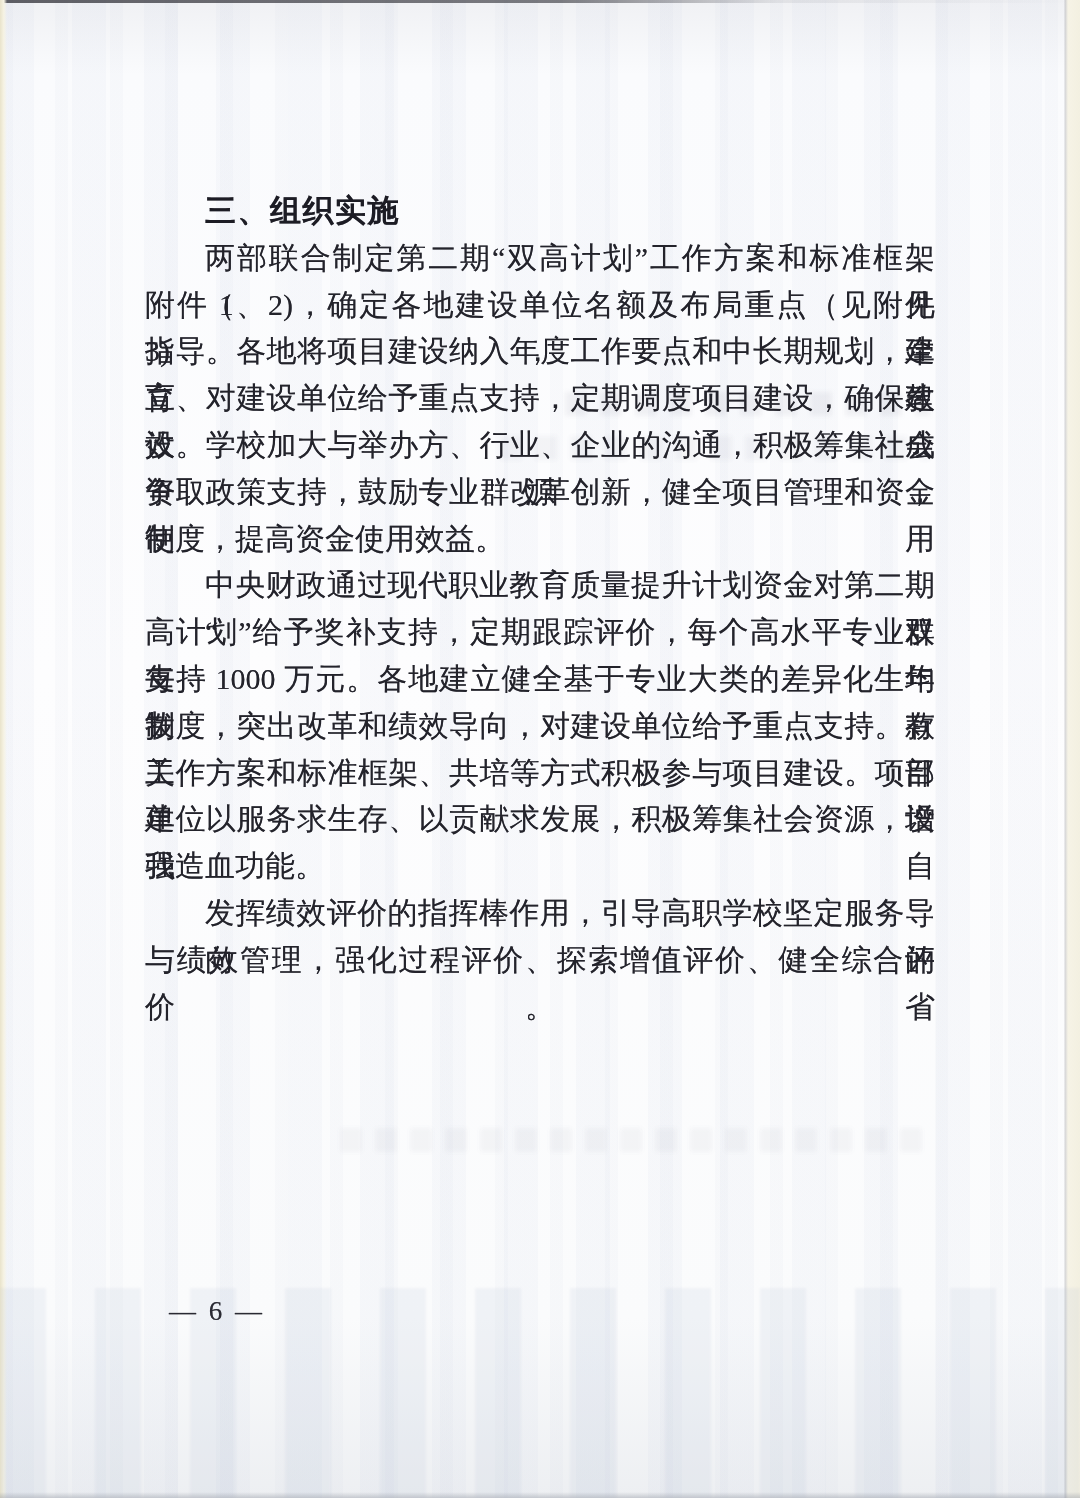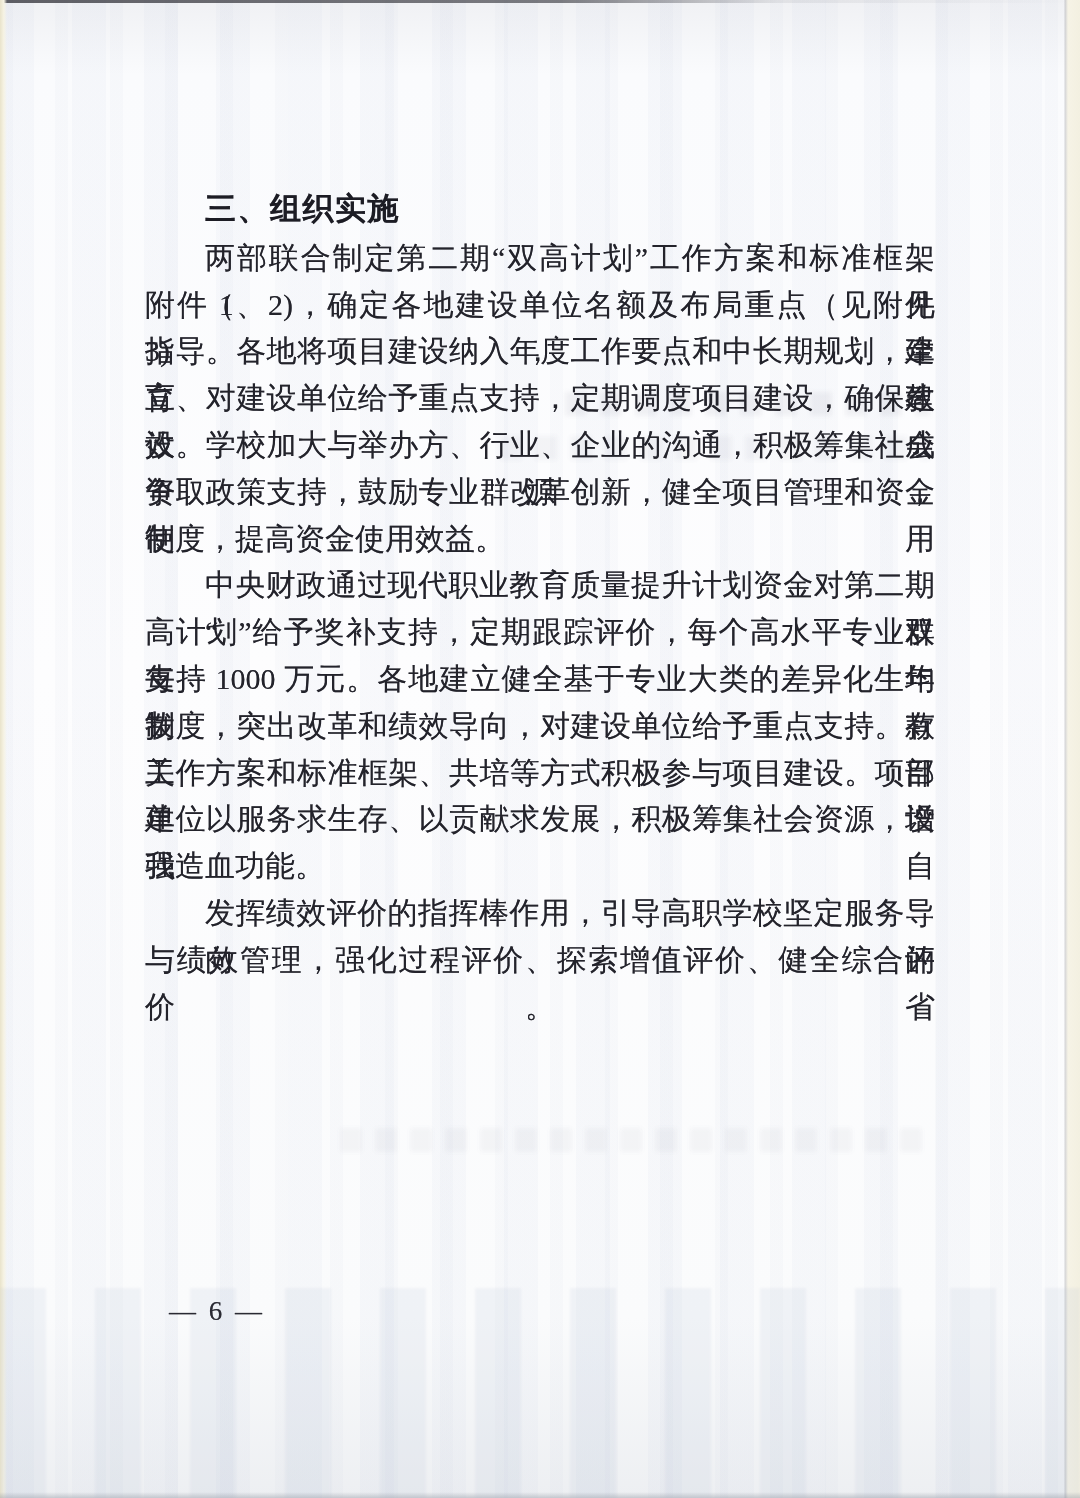--- a/index.html
+++ b/index.html
@@ -53,21 +53,21 @@
     text-align-last:justify;
     text-shadow:0 0 0.6px rgba(18,18,28,0.55);
     box-sizing:border-box;width:100%;
   }
   .line.indent{padding-left:60px;}
   .line.end{text-align-last:left;}
   .heading{
     height:46.8px;line-height:46.8px;
     padding-left:60px;
     font-size:31px;font-weight:bold;
-    font-family:Liberation Mono, monospace;
+    font-family:Liberation Sans, sans-serif;
     letter-spacing:1.5px;
     color:#1c1c24;
     text-shadow:0 0 0.5px rgba(10,10,20,0.6);
   }
   .footer{
     position:absolute;left:169px;top:1296px;
     font-size:27px;letter-spacing:3px;color:#2a2a33;
     text-shadow:0 0 0.5px rgba(18,18,28,0.5);
   }
   

